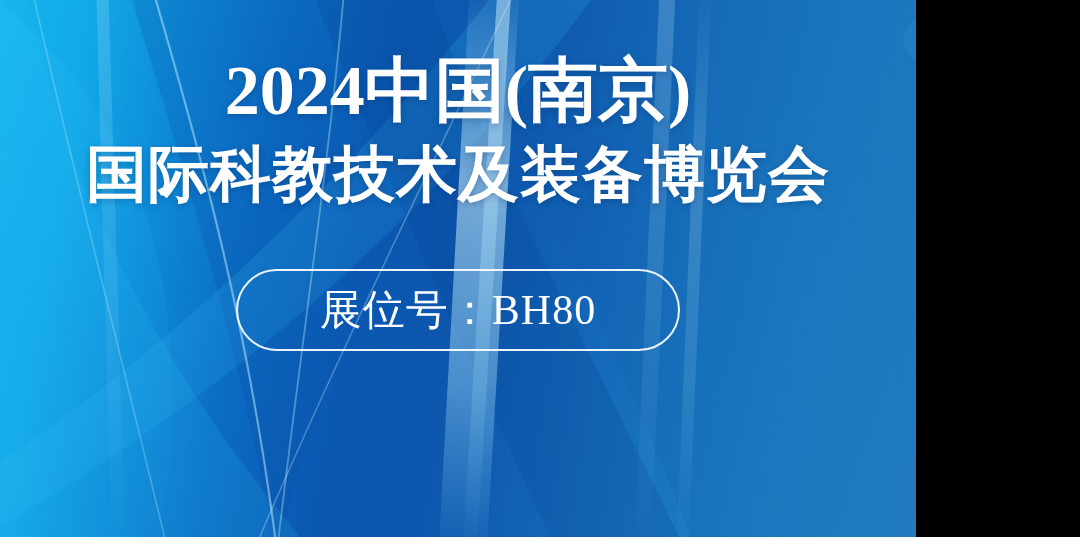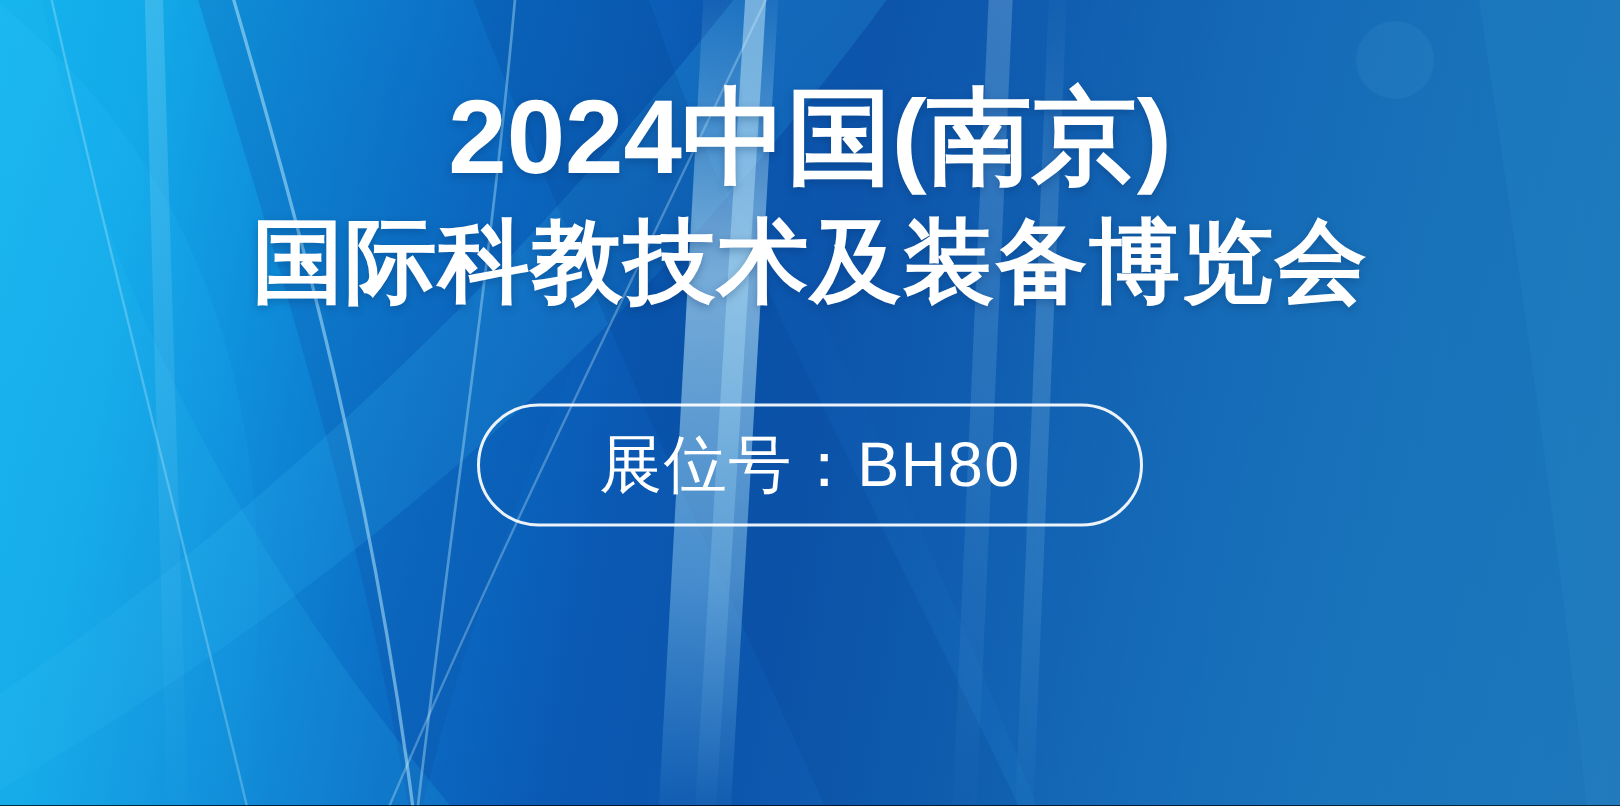--- a/index.html
+++ b/index.html
@@ -2,24 +2,24 @@
 <html><head>
 <meta charset="utf-8">
 <style>
   html, body {
     margin: 0;
     padding: 0;
     background: #000;
   }
   #banner {
     position: relative;
-    width: 1080px;
+    width: 916px;
     height: 537px;
     overflow: hidden;
-    font-family: Liberation Sans, sans-serif;
+    font-family: Liberation Serif, serif;
     
     background:
       linear-gradient(100deg,
         #14b4ee 0%,
         #12a9e8 9%,
         #0e8ad8 19%,
         #0b6cc4 29%,
         #0a58b2 40%,
         #0d56ad 50%,
         #1161b4 60%,

